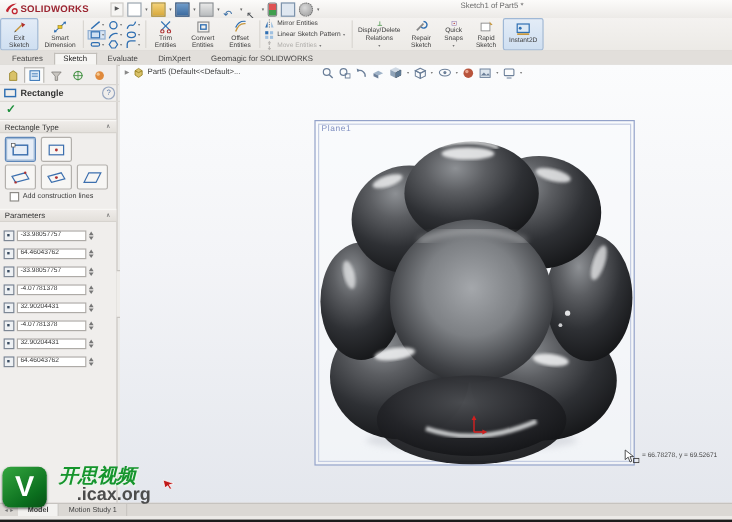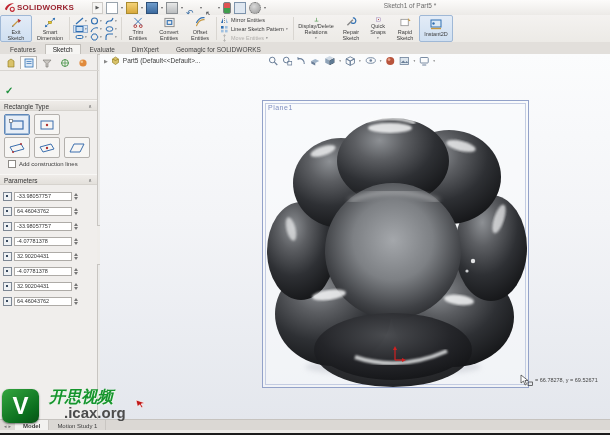--- a/index.html
+++ b/index.html
@@ -362,20 +362,27 @@
           </svg>
         </div>
         <div class="pmtab">
           <svg width="10" height="10" viewBox="0 0 10 10">
             <circle cx="5" cy="5" r="3.6" fill="#e08a3c"></circle>
             <circle cx="3.8" cy="3.8" r="1.3" fill="#f4c890"></circle>
           </svg>
         </div>
       </div>
 
+      <div class="pm-title">
+        <svg width="11" height="9" viewBox="0 0 11 9">
+          <rect x="1" y="1.5" width="9" height="6" fill="none" stroke="#2f6fb2" stroke-width="1.2"></rect>
+        </svg>
+        <span class="t">Rectangle</span>
+        <span class="help-icon"></span>
+      </div>
 
       <div class="pm-ok">
         <span class="ok-icon"></span>
       </div>
 
       <div class="sec-head rt-head">
         <span>Rectangle Type</span>
         <span class="sec-caret"></span>
       </div>
       <div class="rt-body">

